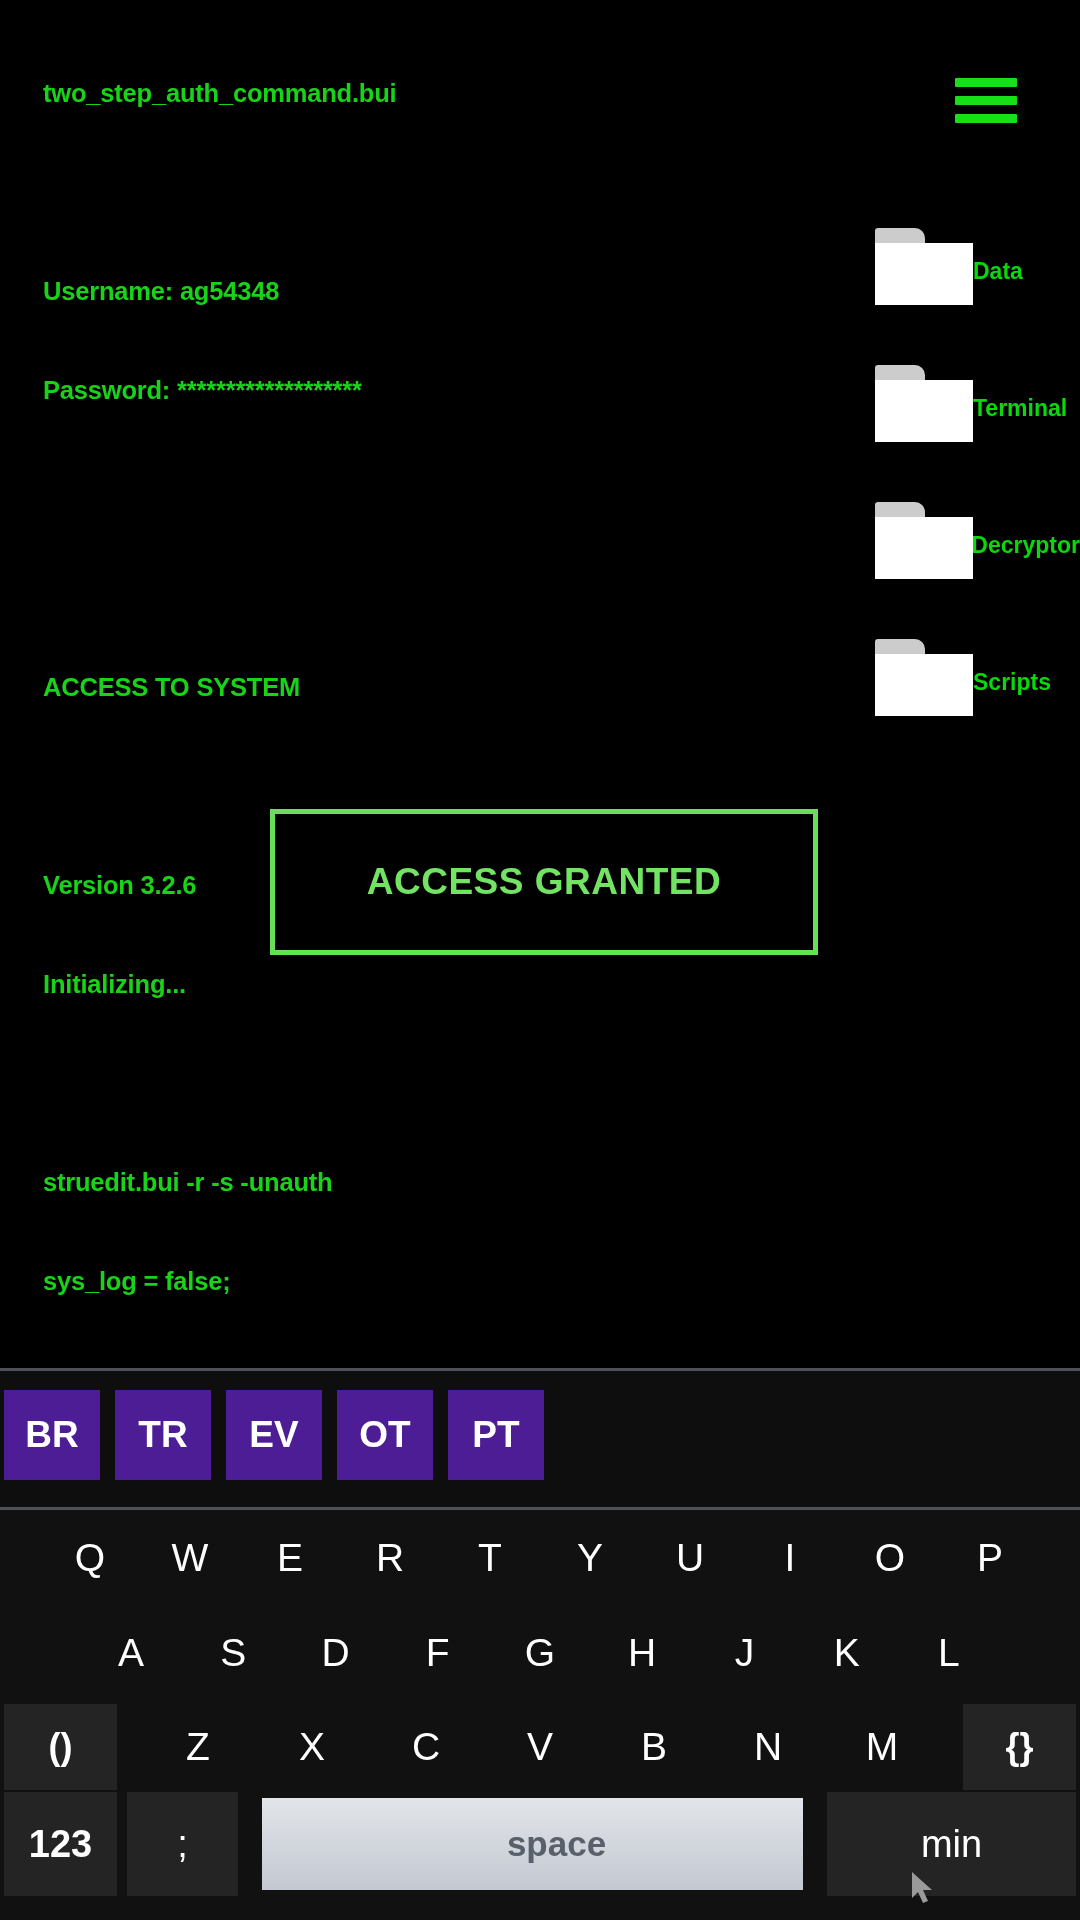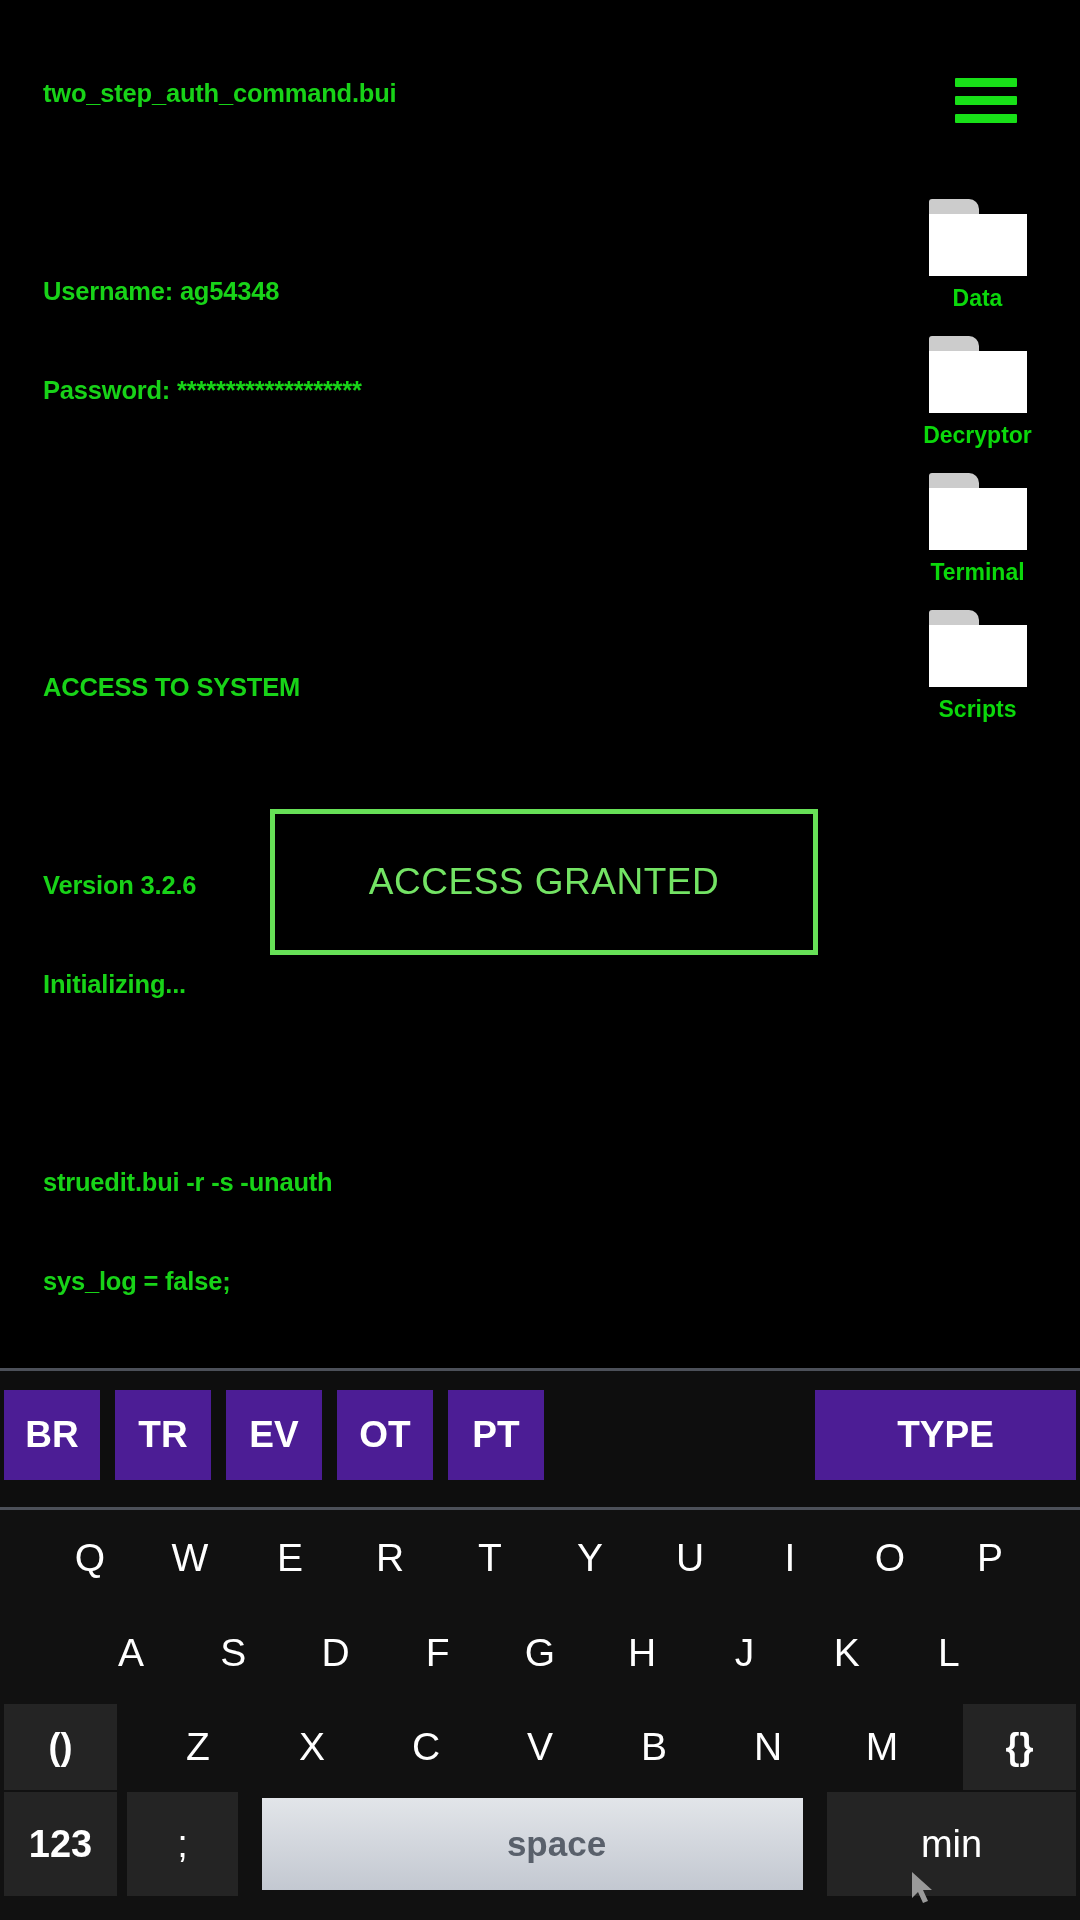--- a/index.html
+++ b/index.html
@@ -68,21 +68,21 @@
     top: 197px;
     width: 205px;
     display: flex;
     flex-direction: column;
     align-items: center;
   }
   .folder-item {
     width: 205px;
     height: 137px;
     display: flex;
-    flex-direction: column;
+    flex-direction: row;
     align-items: center;
     cursor: pointer;
   }
   .folder-icon {
     position: relative;
     width: 98px;
     height: 77px;
     margin-top: 2px;
   }
   .folder-icon .tab {
@@ -121,21 +121,21 @@
     box-sizing: border-box;
     border: 5px solid #67e057;
     background: #000000;
     display: flex;
     align-items: center;
     justify-content: center;
   }
   #access-banner-text {
     color: #73e364;
     font-size: 37px;
-    font-weight: normal;
+    font-weight: bold;
     letter-spacing: 0.5px;
     font-family: "Liberation Sans", sans-serif;
   }
 
   
   #keyboard-area {
     position: absolute;
     left: 0;
     top: 1368px;
     width: 1080px;
@@ -314,29 +314,29 @@
         <div class="body"></div>
       </div>
       <div class="folder-label">Data</div>
     </div>
 
     <div class="folder-item">
       <div class="folder-icon">
         <div class="tab"></div>
         <div class="body"></div>
       </div>
-      <div class="folder-label">Decryptor</div>
+      <div class="folder-label">Terminal</div>
     </div>
 
     <div class="folder-item">
       <div class="folder-icon">
         <div class="tab"></div>
         <div class="body"></div>
       </div>
-      <div class="folder-label">Terminal</div>
+      <div class="folder-label">Decryptor</div>
     </div>
 
 
     <div class="folder-item">
       <div class="folder-icon">
         <div class="tab"></div>
         <div class="body"></div>
       </div>
       <div class="folder-label">Scripts</div>
     </div>
@@ -352,21 +352,20 @@
 <div id="keyboard-area">
 
   <div id="kb-top-divider"></div>
 
   <div id="macro-strip">
     <div class="macro-key" style="left:4px;  width:96px;">BR</div>
     <div class="macro-key" style="left:115px;width:96px;">TR</div>
     <div class="macro-key" style="left:226px;width:96px;">EV</div>
     <div class="macro-key" style="left:337px;width:96px;">OT</div>
     <div class="macro-key" style="left:448px;width:96px;">PT</div>
-    <div class="macro-key" style="left:815px;width:261px;">TYPE</div>
   </div>
 
   <div id="kb-mid-divider"></div>
 
   <div id="letters">
 
     <div class="key-row" id="row-1">
       <div class="letter-key">Q</div>
       <div class="letter-key">W</div>
       <div class="letter-key">E</div>

